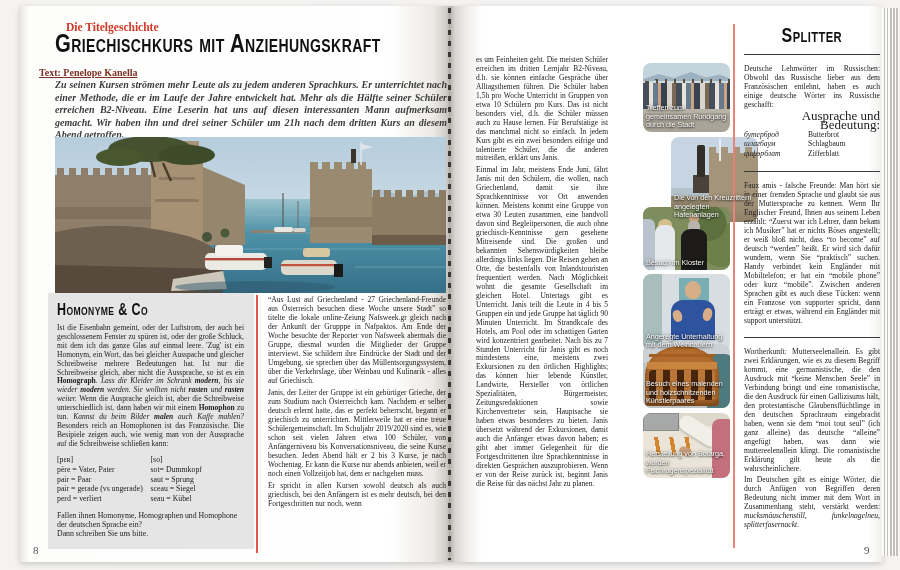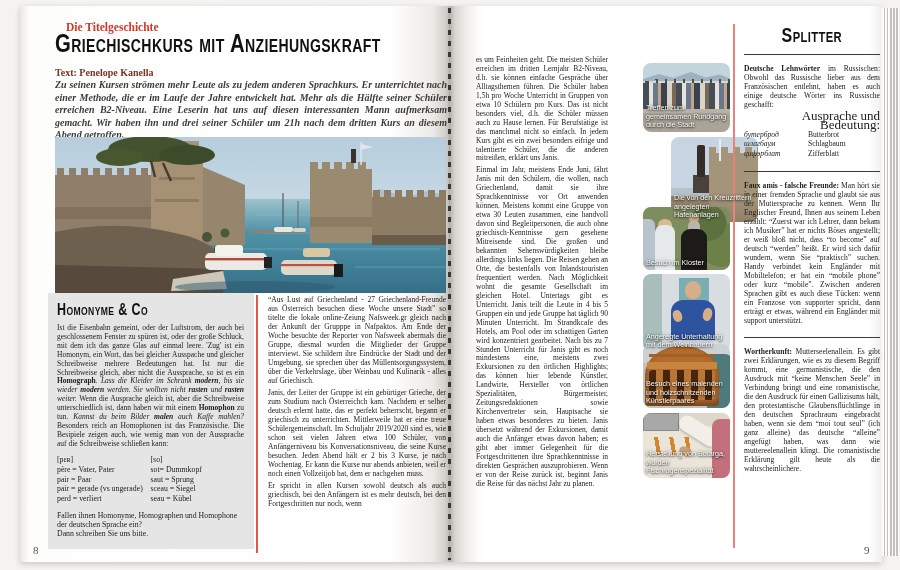--- a/index.html
+++ b/index.html
@@ -15,26 +15,26 @@
     background:repeating-linear-gradient(180deg,#383838 0 5px,rgba(0,0,0,0) 5px 11px);}
   .stack-edge{position:absolute;left:882px;top:8px;width:17px;height:548px;
     background:repeating-linear-gradient(90deg,#fbfbfa 0 1.6px,#c2bfbc 1.6px 3.2px);}
 
   
   .display{font-family:"Liberation Sans",sans-serif;font-weight:700;font-variant:small-caps;
            color:#111;transform:scaleX(.78);transform-origin:left center;white-space:nowrap;letter-spacing:.5px;}
   .kicker{position:absolute;left:46px;top:15px;font-family:"Liberation Serif",serif;
           font-size:11.5px;font-weight:700;color:#cf3a28;}
   .headline{position:absolute;left:35px;top:22px;font-size:26px;}
-  .byline{position:absolute;left:35px;top:61px;font-size:10px;font-weight:700;color:#7c3124;}
+  .byline{position:absolute;left:19px;top:61px;font-size:10px;font-weight:700;color:#7c3124;text-decoration:underline;}
   .lede{position:absolute;left:35px;top:73px;width:392px;font-size:10px;line-height:12.6px;
         font-style:italic;font-weight:700;color:#3c3c3c;text-align:justify;}
   .bodytxt{font-size:7.6px;line-height:9px;color:#222;text-align:justify;}
   .bodytxt p{margin:0 0 3px 0;}
-  .b{font-weight:700;}
+  .b{font-weight:400;}
   .i{font-style:italic;}
 
   
   .homon-box{position:absolute;left:28px;top:287px;width:206px;height:256px;background:#e6e5e6;
              padding:6px 10px 0 9px;box-sizing:border-box;}
   .homon-title{font-size:16px;margin:2px 0 5px 0;}
   .red-rule-left{position:absolute;left:236px;top:289px;width:1.6px;height:258px;background:#e2574a;}
   .mid-col{position:absolute;left:248px;top:289px;width:178px;}
   .phon-grid{display:flex;margin-top:6px;}
   .phon-col{width:50%;font-size:7.8px;line-height:9.6px;color:#222;}
@@ -343,20 +343,21 @@
           <span class="cy">цифэрблат</span>
           <span>Zifferblatt</span>
         </div>
       <hr class="spl-rule" style="margin-top:12px;">
       <div class="bodytxt">
         <p><span class="b">Faux amis - falsche Freunde:</span><span> Man hört sie in einer fremden Sprache und glaubt sie aus der Muttersprache zu kennen. Wenn Ihr Englischer Freund, Ihnen aus seinem Leben erzählt: “Zuerst war ich Lehrer, dann bekam ich Musiker” hat er nichts Böses angestellt; er weiß bloß nicht, dass “to become” auf deutsch “werden” heißt. Er wird sich dafür wundern, wenn Sie “praktisch” suchen. Handy verbindet kein Engländer mit Mobiltelefon; er hat ein “mobile phone” oder kurz “mobile”. Zwischen anderen Sprachen gibt es auch diese Tücken: wenn ein Franzose von supporter spricht, dann erträgt er etwas, während ein Engländer mit support unterstützt.</span></p>
       </div>
       <hr class="spl-rule" style="margin-top:12px;">
       <div class="bodytxt">
         <p><span class="b">Wortherkunft:</span><span> Mutterseelenallein. Es gibt zwei Erklärungen, wie es zu diesem Begriff kommt, eine germanistische, die den Ausdruck mit “keine Menschen Seele” in Verbindung bringt und eine romanistische, die den Ausdruck für einen Gallizisums hält, den protestantische Glaubensflüchtlinge in den deutschen Sprachraum eingebracht haben, wenn sie dem “moi tout seul” (ich ganz alleine) das deutsche “alleine” angefügt haben, was dann wie muttereelenallein klingt. Die romanistische Erklärung gilt heute als die wahrscheinlichere.</span></p>
+        <p><span>Im Deutschen gibt es einige Wörter, die durch Anfügen von Begriffen deren Bedeutung nicht immer mit dem Wort in Zusammenhang steht, verstärkt werden: </span><span class="i">mucksmäuschenstill, funkelnagelneu, splitterfasernackt.</span></p>
       </div>
     </div>
 
     <div class="pagenum pagenum-right">9</div>
   </div>
 
   <div class="stitch"></div>
   <div class="stack-edge"></div>
 </div>
 

